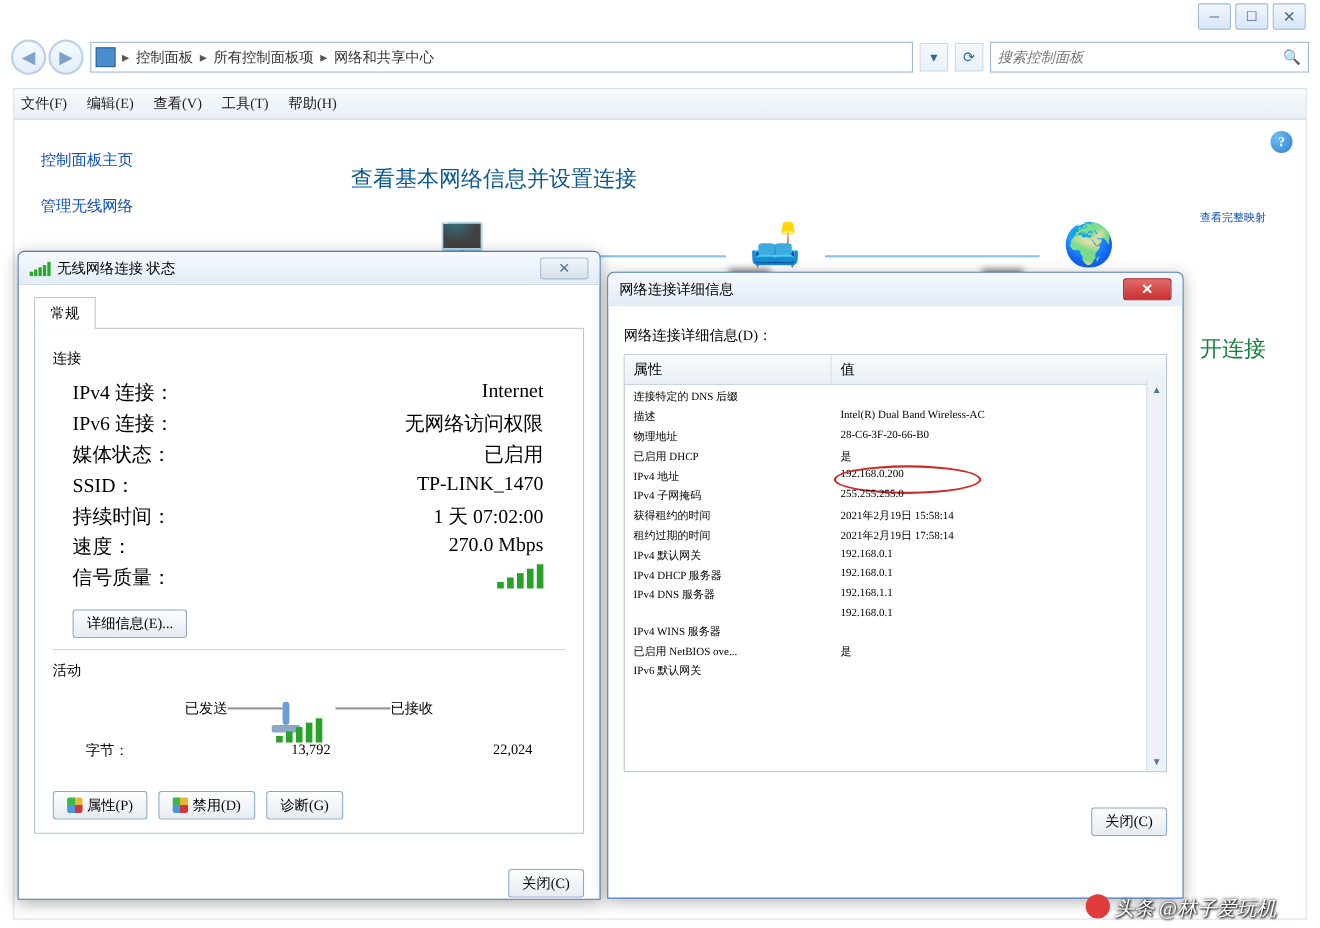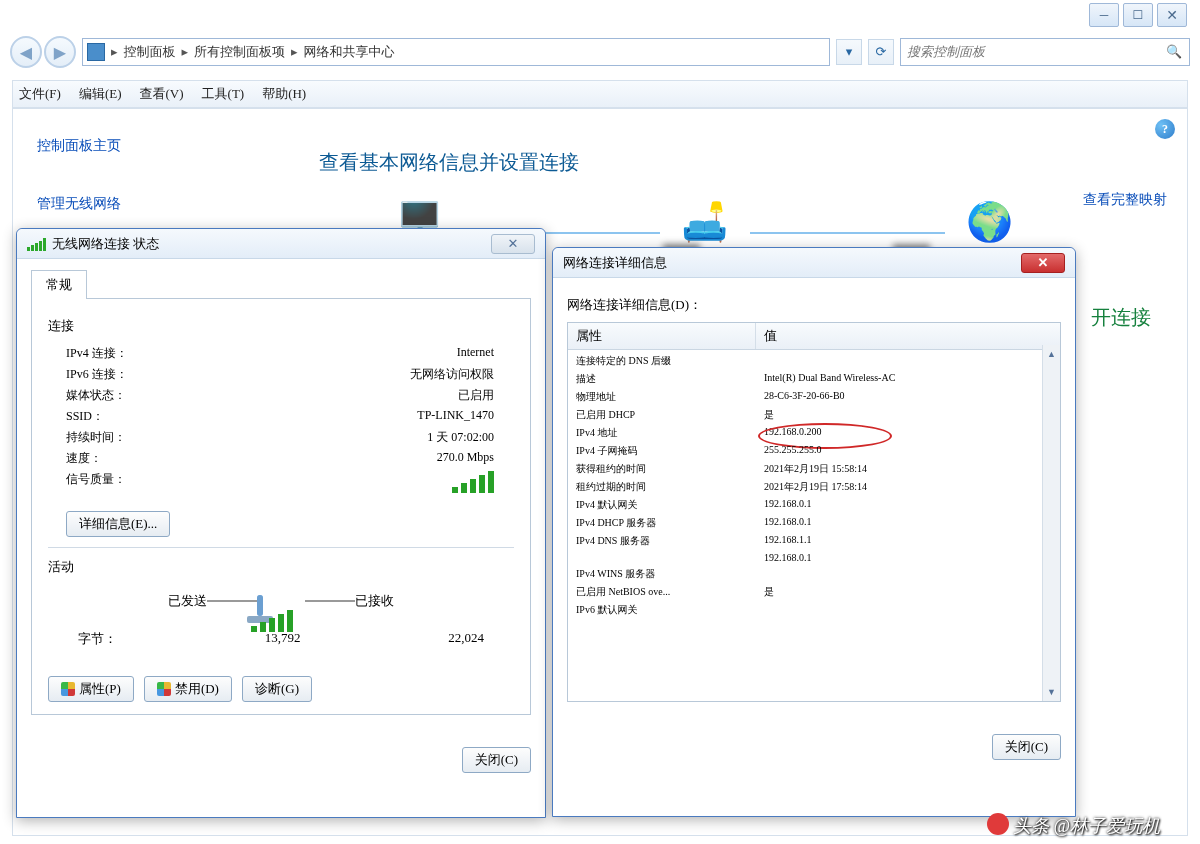--- a/index.html
+++ b/index.html
@@ -23,46 +23,46 @@
 .search-box input { border: none; outline: none; flex: 1; font-style: italic; color: #999; font-family: inherit; font-size: 13px; }
 .search-icon { color: #2968a3; cursor: pointer; font-size: 13px; }
 
 
 .menu-bar { position: absolute; top: 80px; left: 12px; right: 12px; height: 28px; border: 1px solid #d5e0ec; background: linear-gradient(#f8fbfe, #e9f0f8); display: flex; align-items: center; padding: 0 6px; gap: 18px; }
 .menu-item { cursor: pointer; color: #222; }
 
 
 .content-area { position: absolute; top: 108px; left: 12px; right: 12px; bottom: 8px; border: 1px solid #d5e0ec; background: #fff; }
 .help-icon { position: absolute; top: 10px; right: 12px; width: 20px; height: 20px; border-radius: 50%; background: radial-gradient(circle at 30% 30%, #6ec0f5, #2f7dcb); color: #fff; display: flex; align-items: center; justify-content: center; font-size: 12px; font-weight: bold; cursor: pointer; }
-.side-links { position: absolute; top: 28px; left: 24px; display: flex; flex-direction: column; gap: 40px; }
+.side-links { position: absolute; top: 28px; left: 24px; display: flex; flex-direction: column; gap: 24px; }
 .side-link { color: #0a4eb9; cursor: pointer; font-size: 14px; }
 
 .main-heading { position: absolute; top: 40px; left: 306px; color: #0c5a94; font-size: 20px; }
 .net-diagram { position: absolute; top: 78px; left: 380px; right: 170px; height: 70px; display: flex; align-items: center; justify-content: space-between; }
 .diag-line { flex: 1; border-top: 2px solid #8cc4ef; margin: 0 18px; margin-top: 22px; }
 .diag-img { width: 54px; height: 54px; display: flex; align-items: center; justify-content: center; font-size: 38px; }
-.map-link { position: absolute; top: 82px; right: 20px; color: #0a4eb9; font-size: 14px; cursor: pointer; }
+.map-link { position: absolute; top: 82px; right: 36px; color: #0a4eb9; font-size: 10px; cursor: pointer; }
 .open-link { position: absolute; top: 195px; right: 36px; color: #15803d; font-size: 20px; cursor: pointer; }
 .blur-item { filter: blur(3px); color: #888; position: absolute; }
 
 
 .dlg { position: absolute; background: #fff; border: 1px solid #4a7abf; border-radius: 6px 6px 0 0; box-shadow: 0 3px 14px rgba(0,0,0,0.3); }
 .dlg-title { height: 30px; background: linear-gradient(#f5f9fd, #e3edf8); border-bottom: 1px solid #c8d8e8; display: flex; align-items: center; padding: 0 10px; font-size: 13px; border-radius: 6px 6px 0 0; gap: 6px; }
 .dlg-close { margin-left: auto; width: 44px; height: 20px; display: flex; align-items: center; justify-content: center; cursor: pointer; border-radius: 3px; }
 .dlg-close.red { background: linear-gradient(#e36a6a,#c83030); border: 1px solid #a52020; color: #fff; font-weight: bold; }
 .dlg-close.gray { background: linear-gradient(#f0f4f8,#d8e2ec); border: 1px solid #a8bcd0; color: #547299; }
 .sig-icon { display: inline-flex; align-items: flex-end; gap: 1px; height: 14px; }
 .sig-bar { width: 3px; background: #2ba82b; display: inline-block; }
 .sig-bar:nth-child(1){height:4px}.sig-bar:nth-child(2){height:6px}.sig-bar:nth-child(3){height:8px}.sig-bar:nth-child(4){height:10px}.sig-bar:nth-child(5){height:13px}
 
 .dlg-body { padding: 10px 14px; }
 .tab-hdr { display: inline-block; padding: 5px 14px; border: 1px solid #b8c8d8; border-bottom: none; background: #fff; position: relative; top: 1px; z-index: 2; }
 .tab-content { border: 1px solid #b8c8d8; padding: 12px 16px; }
 .sec-title { margin: 6px 0 8px 0; }
-.kv-row { display: flex; justify-content: space-between; padding: 2px 0; font-size: 12px; }
+.kv-row { display: flex; justify-content: space-between; padding: 2px 0; font-size: 18px; }
 .kv-row .k { padding-left: 18px; }
 .kv-row .v { padding-right: 20px; }
 .sig-big { display: inline-flex; align-items: flex-end; gap: 3px; height: 22px; }
 .sig-big .b { width: 6px; background: #27a127; }
 .sig-big .b1{height:6px}.sig-big .b2{height:10px}.sig-big .b3{height:14px}.sig-big .b4{height:18px}.sig-big .b5{height:22px}
 .btn { display: inline-flex; align-items: center; justify-content: center; height: 26px; padding: 0 12px; background: linear-gradient(#fdfdfd,#e6ecf2); border: 1px solid #8ea9c5; border-radius: 3px; cursor: pointer; font-size: 13px; gap: 4px; }
 .divider-h { border-top: 1px solid #d0dae5; margin: 10px 0; }
 .shield-icon { width: 14px; height: 14px; background: conic-gradient(#e8b830 0 90deg, #d03838 90deg 180deg, #4898e0 180deg 270deg, #38b848 270deg 360deg); border-radius: 2px; display: inline-block; }
 .activity-row { display: flex; align-items: center; justify-content: center; gap: 0; margin: 12px 0; }
 .act-line { width: 50px; border-top: 2px solid #999; }

